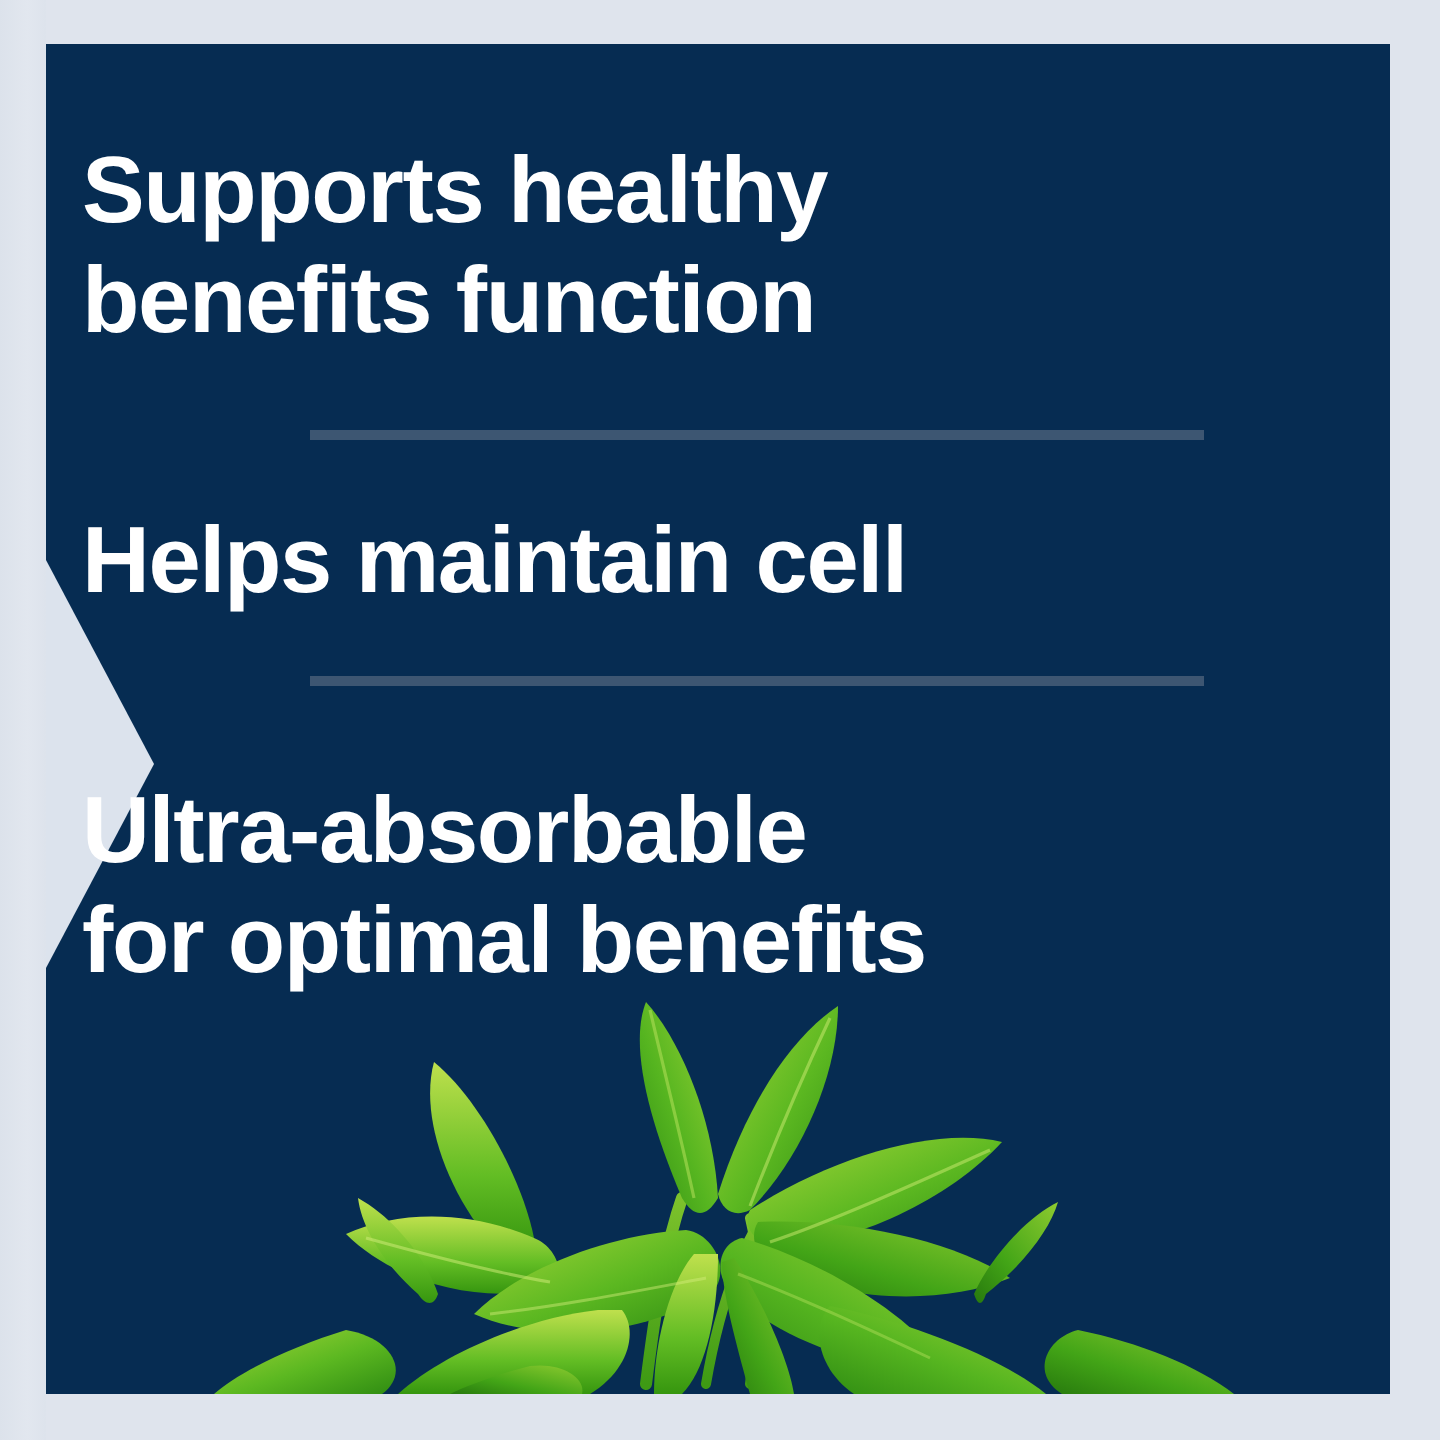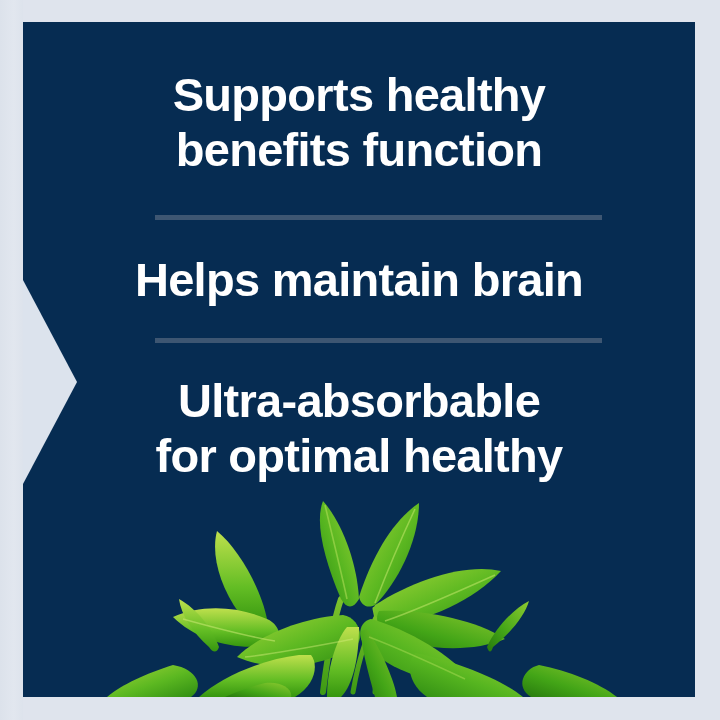--- a/index.html
+++ b/index.html
@@ -64,37 +64,37 @@
     display: flex;
     flex-direction: column;
     align-items: center;
     justify-content: flex-start;
     padding-top: 46px;
     box-sizing: border-box;
   }
 
   .claim {
     width: 100%;
-    text-align: center;
+    text-align: left;
     color: #ffffff;
     font-weight: bold;
     font-size: 47px;
     line-height: 1.17;
     letter-spacing: -0.015em;
     font-family: "Liberation Sans", sans-serif;
     padding: 0 18px;
     box-sizing: border-box;
     position: relative;
     z-index: 3;
   }
   .claim .line { display: block; white-space: nowrap; }
 
   .claim-1 { margin-bottom: 0; }
   .claim-2 { margin-top: 0; }
-  .claim-3 { margin-top: 0; }
+  .claim-3 { margin-top: 14px; }
 
   .divider {
     width: 447px;
     height: 5px;
     background: #3d5672;
     margin: 0 auto;
     position: relative;
     z-index: 3;
     flex: none;
   }
@@ -195,25 +195,25 @@
     <div class="claims">
 
       <div class="claim claim-1">
         <span class="line">Supports healthy</span>
         <span class="line">benefits function</span>
       </div>
 
       <div class="divider divider-1"></div>
 
       <div class="claim claim-2">
-        <span class="line">Helps maintain brain</span>
+        <span class="line">Helps maintain cell</span>
       </div>
 
       <div class="divider divider-2"></div>
 
       <div class="claim claim-3">
         <span class="line">Ultra-absorbable</span>
-        <span class="line">for optimal healthy</span>
+        <span class="line">for optimal benefits</span>
       </div>
 
     </div>
   </div>
 </div>
 
 </body></html>

